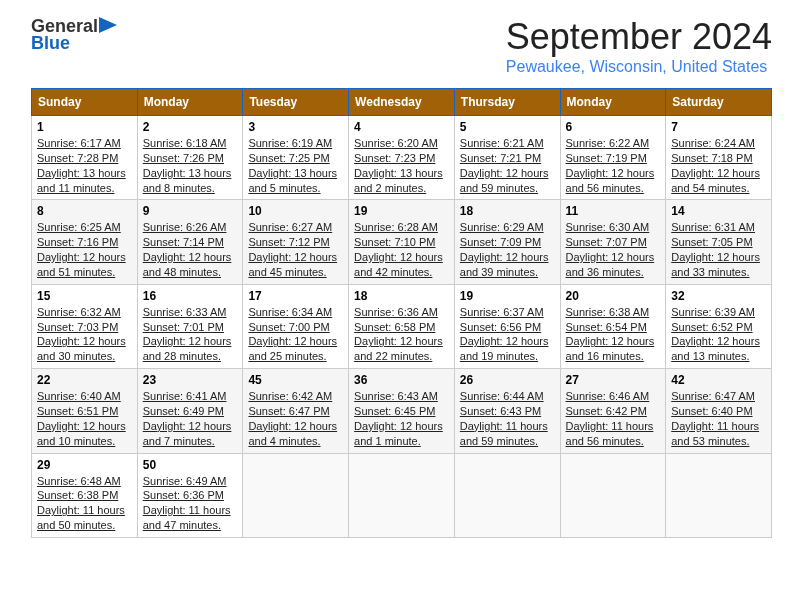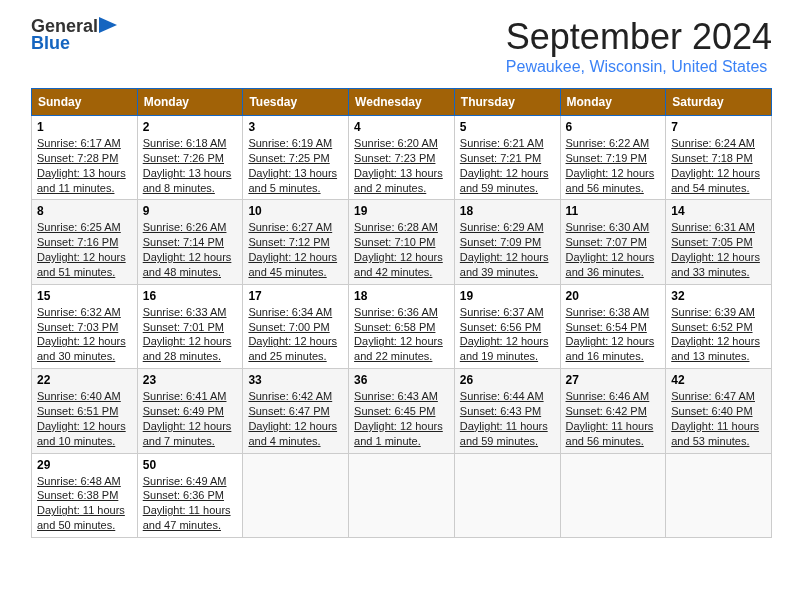--- a/index.html
+++ b/index.html
@@ -204,21 +204,21 @@
         <tr>
           <td>
             <span class="day-num">22</span>
             <div class="day-info">Sunrise: 6:40 AM<br>Sunset: 6:51 PM<br>Daylight: 12 hours and 10 minutes.</div>
           </td>
           <td>
             <span class="day-num">23</span>
             <div class="day-info">Sunrise: 6:41 AM<br>Sunset: 6:49 PM<br>Daylight: 12 hours and 7 minutes.</div>
           </td>
           <td>
-            <span class="day-num">33</span>
+            <span class="day-num">45</span>
             <div class="day-info">Sunrise: 6:42 AM<br>Sunset: 6:47 PM<br>Daylight: 12 hours and 4 minutes.</div>
           </td>
           <td>
             <span class="day-num">36</span>
             <div class="day-info">Sunrise: 6:43 AM<br>Sunset: 6:45 PM<br>Daylight: 12 hours and 1 minute.</div>
           </td>
           <td>
             <span class="day-num">26</span>
             <div class="day-info">Sunrise: 6:44 AM<br>Sunset: 6:43 PM<br>Daylight: 11 hours and 59 minutes.</div>
           </td>

